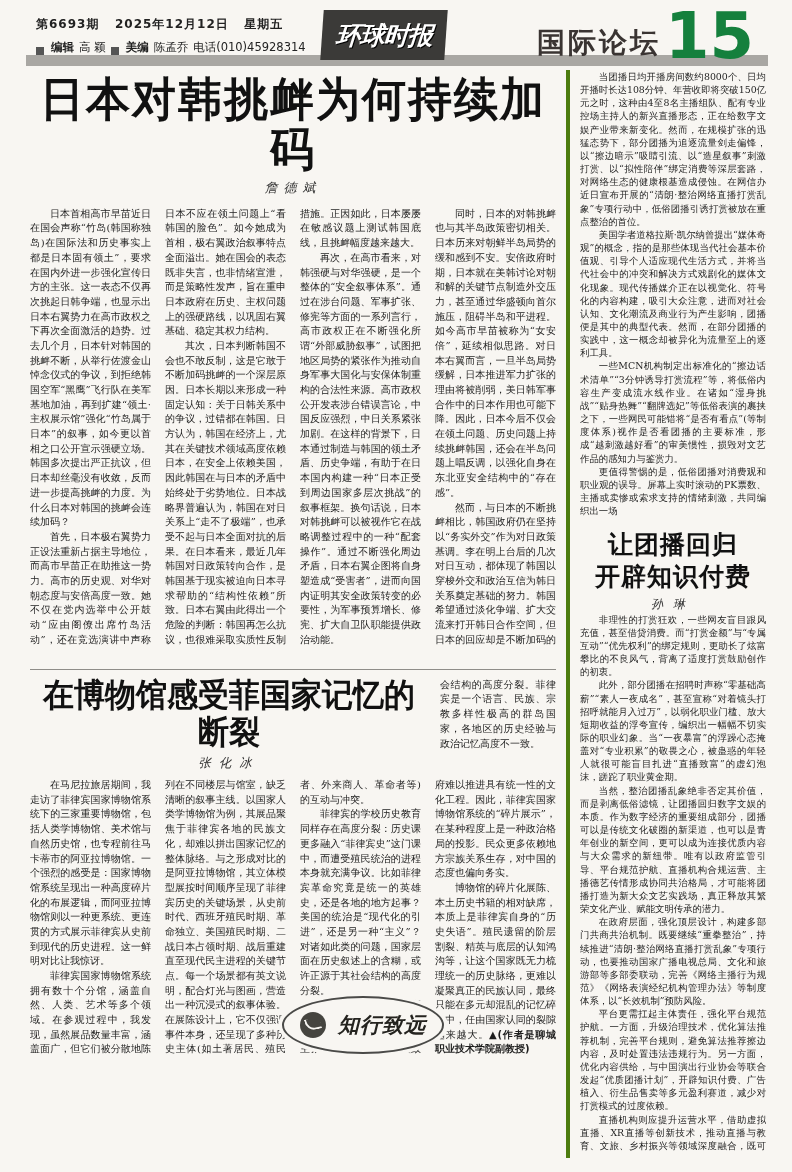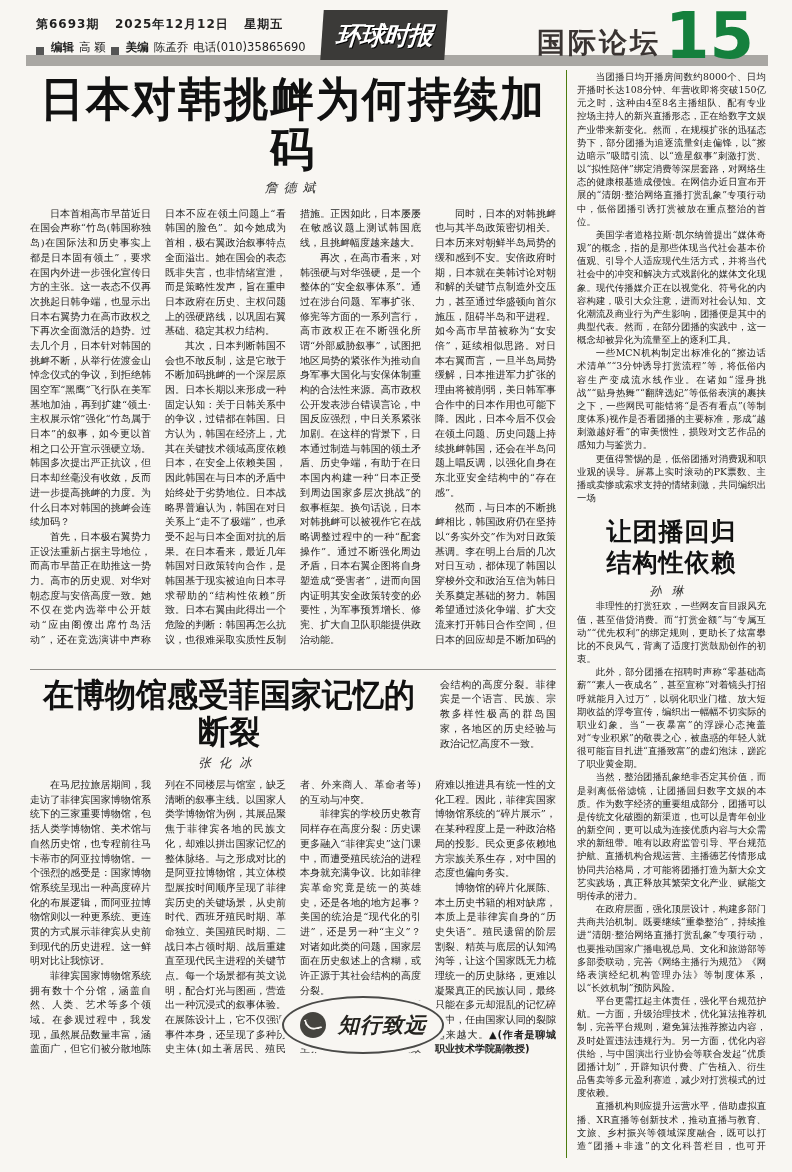--- a/index.html
+++ b/index.html
@@ -24,21 +24,21 @@
     font-size:25px;font-weight:bold;font-style:italic;letter-spacing:-1px;
     transform:skewX(-4deg);text-shadow:1px 1px 0 #000;
   }
   .hdr-right{position:absolute;right:12px;top:4px;display:flex;align-items:flex-start;}
   .section-title{font-size:28px;font-weight:bold;letter-spacing:3px;color:#3a3432;margin-top:12px;}
   .page-num{font-size:64px;line-height:48px;font-weight:bold;color:#15803d;font-family:"DejaVu Sans","Liberation Sans",sans-serif;margin-left:4px;}
 
   
   .content{display:flex;gap:0;height:1088px;}
   .main-col{width:536px;padding-right:10px;box-sizing:border-box;}
-  .side-col{width:200px;border-left:1px solid #4d7c0f;padding-left:10px;box-sizing:border-box;}
+  .side-col{width:200px;border-left:4px solid #4d7c0f;padding-left:10px;box-sizing:border-box;}
 
   
   .a1-head{
     text-align:center;font-family:"DejaVu Sans","Liberation Sans",sans-serif;
     font-size:44px;font-weight:900;letter-spacing:2px;color:#111;
     margin:6px 0 2px 0;line-height:1.1; transform:scaleY(1.05);
   }
   .a1-by{text-align:center;font-size:13px;color:#333;letter-spacing:6px;margin:6px 0 10px 0;font-style:italic;font-family:Liberation Serif, serif;}
   .body-cols{column-gap:14px;text-align:justify;overflow:hidden;}
   .a1-body{column-count:4;height:452px;font-size:10px;line-height:1.47;}
@@ -99,21 +99,21 @@
         <span>2025年12月12日</span>&nbsp;&nbsp;
         <span>星期五</span>
       </div>
       <div class="hdr-eds">
         <span class="sq"></span>
           <b>编辑</b>
         <span>高 颖</span>
         <span class="sq"></span>
           <b>美编</b>
         <span>陈孟乔</span>
-        <span>电话(010)35865690</span>
+        <span>电话(010)45928314</span>
       </div>
     </div>
     <div class="masthead">环球时报</div>
     <div class="hdr-right">
       <div class="section-title">国际论坛</div>
       <div class="page-num">15</div>
     </div>
   </div>
 
   <div class="content">
@@ -163,21 +163,21 @@
 
     <div class="side-col">
       <div class="sb">
         <p><span>当团播日均开播房间数约8000个、日均开播时长达108分钟、年营收即将突破150亿元之时，这种由4至8名主播组队、配有专业控场主持人的新兴直播形态，正在给数字文娱产业带来新变化。然而，在规模扩张的迅猛态势下，部分团播为追逐流量剑走偏锋，以“擦边暗示”吸睛引流、以“造星叙事”刺激打赏、以“拟性陪伴”绑定消费等深层套路，对网络生态的健康根基造成侵蚀。在网信办近日宣布开展的“清朗·整治网络直播打赏乱象”专项行动中，低俗团播引诱打赏被放在重点整治的首位。</span></p>
         <p><span>美国学者道格拉斯·凯尔纳曾提出“媒体奇观”的概念，指的是那些体现当代社会基本价值观、引导个人适应现代生活方式，并将当代社会中的冲突和解决方式戏剧化的媒体文化现象。现代传播媒介正在以视觉化、符号化的内容构建，吸引大众注意，进而对社会认知、文化潮流及商业行为产生影响，团播便是其中的典型代表。然而，在部分团播的实践中，这一概念却被异化为流量至上的逐利工具。</span></p>
         <p><span>一些MCN机构制定出标准化的“擦边话术清单”“3分钟诱导打赏流程”等，将低俗内容生产变成流水线作业。在诸如“湿身挑战”“贴身热舞”“翻牌选妃”等低俗表演的裹挟之下，一些网民可能错将“是否有看点”(等制度体系)视作是否看团播的主要标准，形成“越刺激越好看”的审美惯性，损毁对文艺作品的感知力与鉴赏力。</span></p>
         <p><span>更值得警惕的是，低俗团播对消费观和职业观的误导。屏幕上实时滚动的PK票数、主播或卖惨或索求支持的情绪刺激，共同编织出一场</span></p>
 
         <div class="sb-title">
           <div>让团播回归</div>
-          <div>结构性依赖</div>
+          <div>开辟知识付费</div>
         </div>
         <div class="sb-by">孙琳</div>
 
         <p><span>非理性的打赏狂欢，一些网友盲目跟风充值，甚至借贷消费。而“打赏金额”与“专属互动”“优先权利”的绑定规则，更助长了炫富攀比的不良风气，背离了适度打赏鼓励创作的初衷。</span></p>
         <p><span>此外，部分团播在招聘时声称“零基础高薪”“素人一夜成名”，甚至宣称“对着镜头打招呼就能月入过万”，以弱化职业门槛、放大短期收益的浮夸宣传，编织出一幅幅不切实际的职业幻象。当“一夜暴富”的浮躁心态掩盖对“专业积累”的敬畏之心，被蛊惑的年轻人就很可能盲目扎进“直播致富”的虚幻泡沫，蹉跎了职业黄金期。</span></p>
         <p><span>当然，整治团播乱象绝非否定其价值，而是剥离低俗滤镜，让团播回归数字文娱的本质。作为数字经济的重要组成部分，团播可以是传统文化破圈的新渠道，也可以是青年创业的新空间，更可以成为连接优质内容与大众需求的新纽带。唯有以政府监管引导、平台规范护航、直播机构合规运营、主播德艺传情形成协同共治格局，才可能将团播打造为新大众文艺实践场，真正释放其繁荣文化产业、赋能文明传承的潜力。</span></p>
         <p><span>在政府层面，强化顶层设计，构建多部门共商共治机制。既要继续“重拳整治”，持续推进“清朗·整治网络直播打赏乱象”专项行动，也要推动国家广播电视总局、文化和旅游部等多部委联动，完善《网络主播行为规范》《网络表演经纪机构管理办法》等制度体系，以“长效机制”预防风险。</span></p>
         <p><span>平台更需扛起主体责任，强化平台规范护航。一方面，升级治理技术，优化算法推荐机制，完善平台规则，避免算法推荐擦边内容，及时处置违法违规行为。另一方面，优化内容供给，与中国演出行业协会等联合发起“优质团播计划”，开辟知识付费、广告植入、衍生品售卖等多元盈利赛道，减少对打赏模式的过度依赖。</span></p>
         <p><span>直播机构则应提升运营水平，借助虚拟直播、XR直播等创新技术，推动直播与教育、文旅、乡村振兴等领域深度融合，既可以打造“团播+非遗”的文化科普栏目，也可开发“团播+景区”的沉浸式游览项目，更可搭建“团播+助农”的农产品销售平台。</span></p>
 

